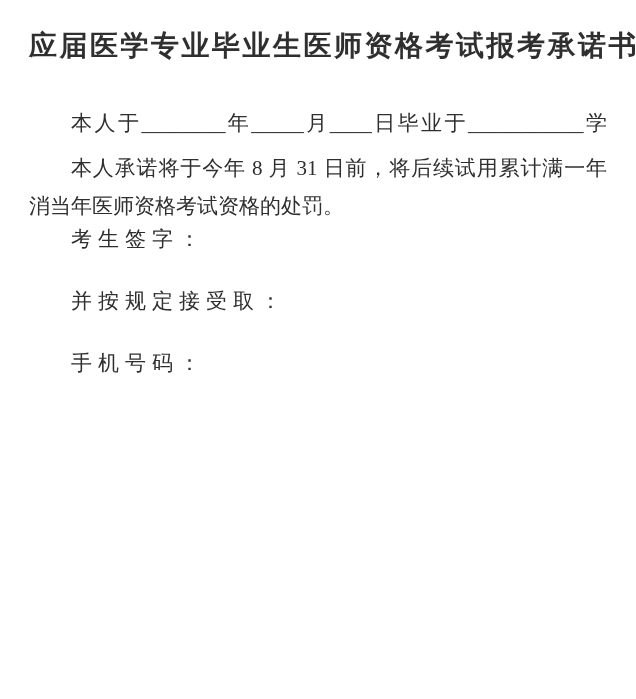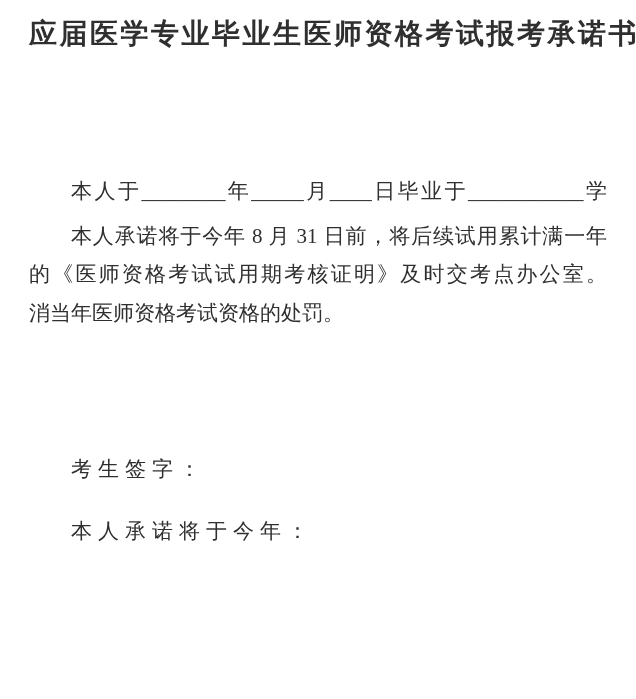--- a/index.html
+++ b/index.html
@@ -5,78 +5,77 @@
   html, body {
     margin: 0;
     padding: 0;
     background: #ffffff;
   }
   .page {
     position: relative;
     width: 636px;
     height: 699px;
     box-sizing: border-box;
-    padding: 4px 29px;
+    padding: 16px 29px;
     overflow: hidden;
     background: #ffffff;
     color: #2f2f2f;
     font-family: "Liberation Serif", "DejaVu Serif", serif;
   }
   .title {
     margin: 12px 0 0 0;
     font-size: 28px;
     font-weight: bold;
     line-height: 36px;
     text-align: center;
     letter-spacing: 2.5px;
     white-space: nowrap;
   }
   .body-text {
-    margin-top: 120px;
+    margin-top: 40px;
     font-size: 21px;
     line-height: 38.5px;
   }
   .line {
     white-space: nowrap;
   }
   .line.just {
     white-space: normal;
     text-align: justify;
     text-align-last: justify;
     -moz-text-align-last: justify;
   }
   .line.indent {
     text-indent: 42px;
   }
   .line.p-start2 { margin-top: 6px; }
   .line.p-start3 { margin-top: 4px; }
   .sig-block {
-    margin-top: 124px;
   }
   .sig-line {
     margin-left: 42px;
     margin-bottom: 36px;
     font-size: 21px;
     line-height: 26px;
     letter-spacing: 6px;
     white-space: nowrap;
   }
 </style>
 </head>
 <body>
 
 <div class="page">
 
   <h1 class="title">应届医学专业毕业生医师资格考试报考承诺书</h1>
 
   <div class="body-text">
     <div class="line just indent">本人于________年_____月____日毕业于___________学</div>
     <div class="line just indent p-start2">本人承诺将于今年 8 月 31 日前，将后续试用累计满一年</div>
-    <div class="line just">的《医师资格考试试用期考核证明》及时交考点办公室。</div>
     <div class="line">消当年医师资格考试资格的处罚。</div>
   </div>
 
   <div class="sig-block">
     <div class="sig-line">考生签字：</div>
-    <div class="sig-line">本人承诺将于今年：</div>
+    <div class="sig-line">并按规定接受取：</div>
+    <div class="sig-line">手机号码：</div>
   </div>
 
 </div>
 
 </body></html>

